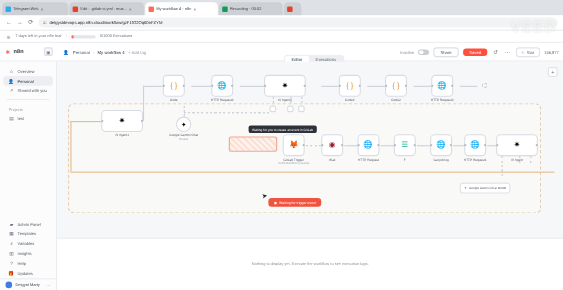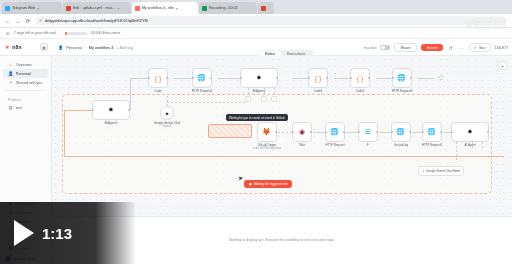--- a/index.html
+++ b/index.html
@@ -519,18 +519,14 @@
 
     <div class="plus-btn">+</div>
     <div class="chev-btn">‹</div>
   </div>
 
   <div class="log-panel">
     <div class="log-text">Nothing to display yet. Execute the workflow to see execution logs.</div>
   </div>
 
   <div class="veed">VEED</div>
-  <div class="video-ctl">
-    <div class="play-tri"></div>
-    <div class="time-lbl">1:13</div>
-  </div>
 
 </div>
 
 </body></html>

